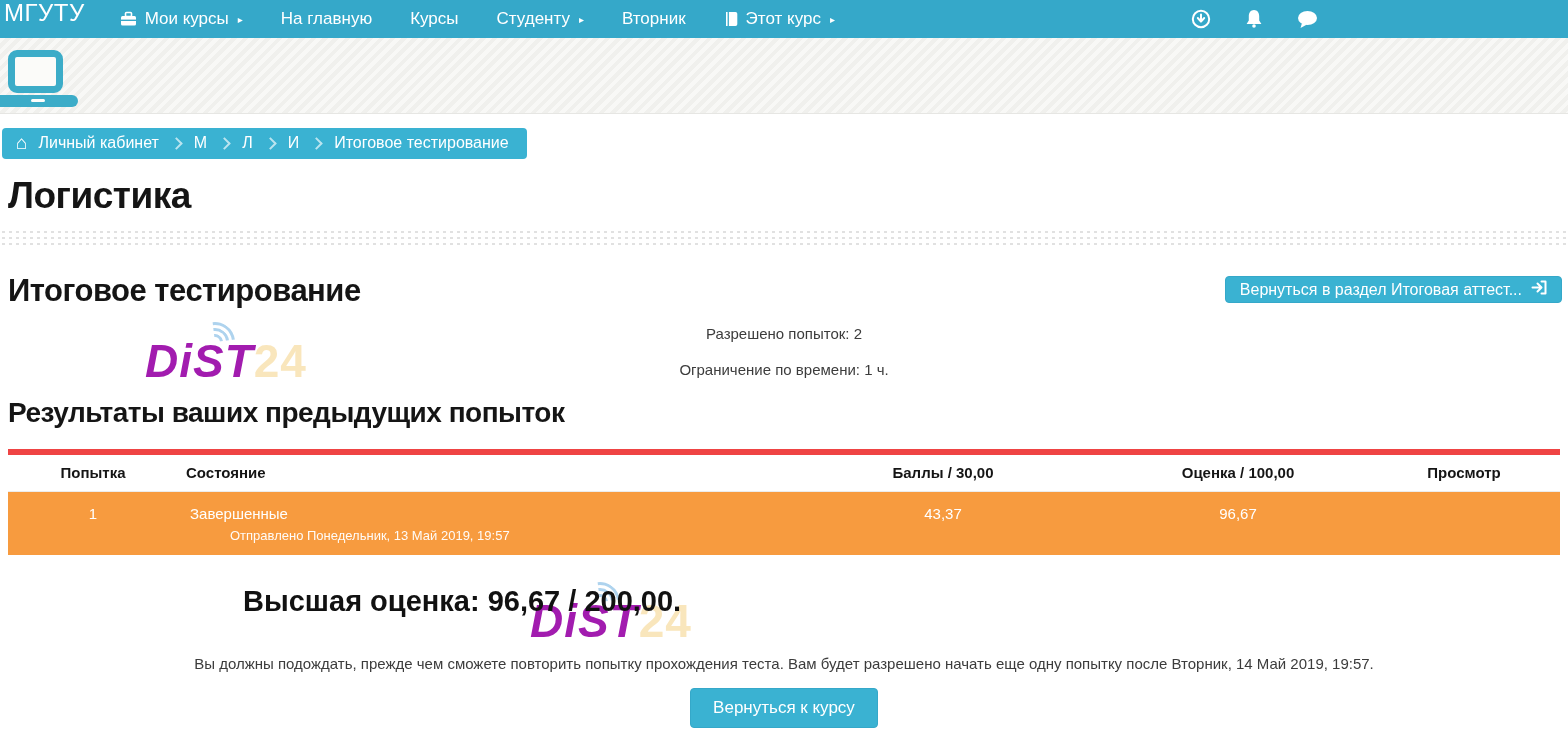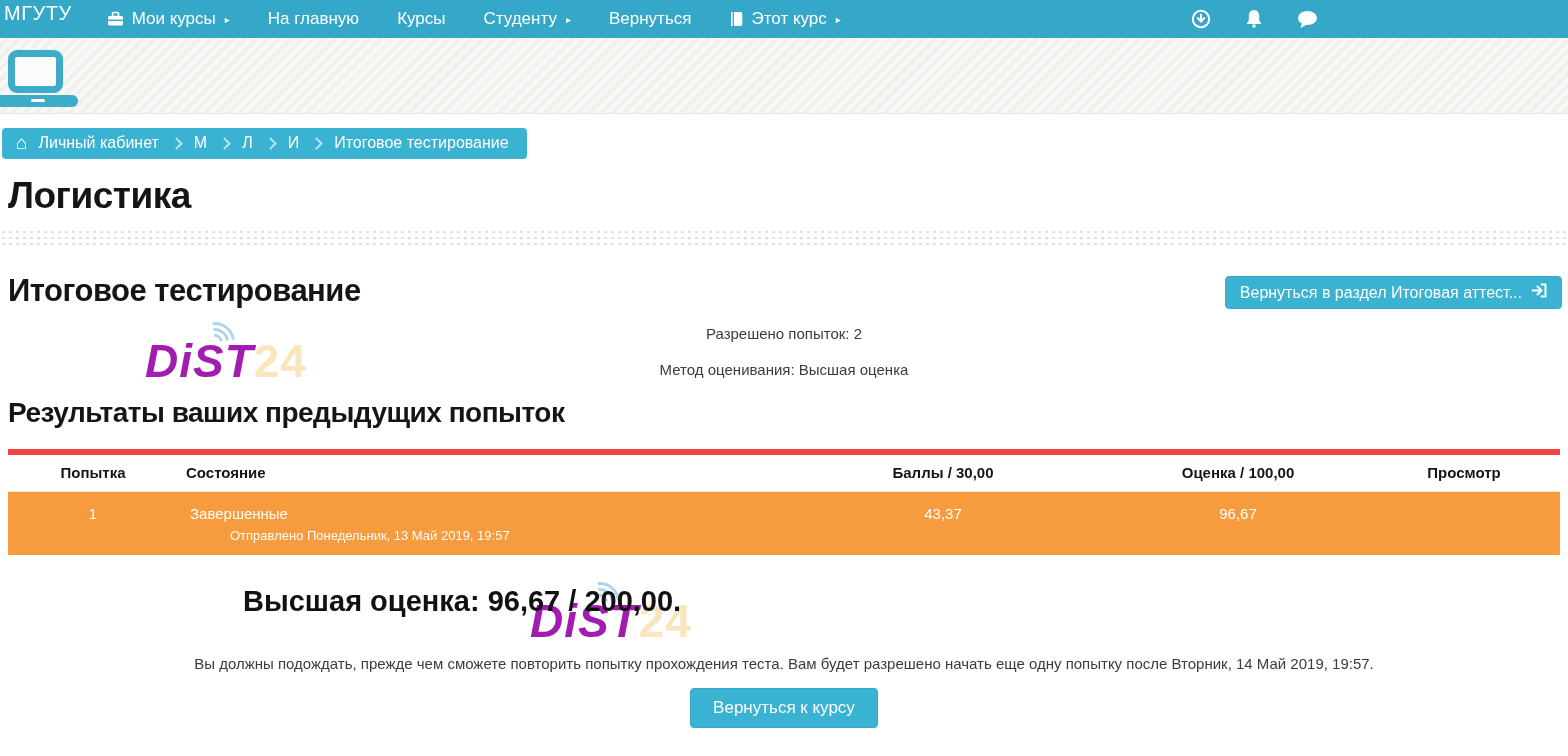--- a/index.html
+++ b/index.html
@@ -10,21 +10,21 @@
     font-family:"Liberation Sans", sans-serif;
     position:relative;
   }
 
   
   .navbar {
     height:38px; background:#35a8c9; color:#fff;
     display:flex; align-items:stretch;
   }
   .nav-logo {
-    display:flex; align-items:center; font-size:20px; padding:0 16px 12px 4px;
+    display:flex; align-items:center; font-size:24px; padding:0 16px 12px 4px;
     letter-spacing:.5px; cursor:pointer;
   }
   .nav-items { display:flex; align-items:stretch; }
   .nav-item {
     display:flex; align-items:center; gap:8px; padding:0 19px;
     font-size:17px; cursor:pointer; white-space:nowrap;
   }
   .nav-item svg { display:block; }
   .caret { font-size:10px; margin-left:1px; }
   .nav-right {
@@ -83,21 +83,21 @@
   .quiz-header {
     display:flex; justify-content:space-between; align-items:flex-start;
     margin:25px 6px 0 8px;
   }
   .quiz-title { font-size:31px; font-weight:bold; color:#151515; margin:0; letter-spacing:-0.5px; }
   .btn {
     background:#3ab2d2; color:#fff; border:1px solid #35a8c9; border-radius:4px;
     font-size:16px; font-family:"Liberation Sans",sans-serif;
     display:inline-flex; align-items:center; gap:9px; cursor:pointer;
   }
-  .back-btn { padding:5px 14px; height:33px; margin-top:3px; }
+  .back-btn { padding:5px 14px; height:27px; margin-top:3px; }
 
   
   .quiz-info { margin-top:16px; text-align:center; font-size:15px; color:#3c3c3c; position:relative; z-index:1; }
   .quiz-info p { margin:0 0 19px 0; }
 
   
   .results-heading { font-size:28px; font-weight:bold; color:#151515; margin:8px 0 20px 8px; letter-spacing:-0.5px; }
 
   table.results { width:1552px; margin-left:8px; border-collapse:collapse; }
   table.results thead th {
@@ -162,21 +162,21 @@
       <span>На главную</span>
     </div>
     <div class="nav-item">
       <span>Курсы</span>
     </div>
     <div class="nav-item">
       <span>Студенту</span>
       <span class="caret">▸</span>
     </div>
     <div class="nav-item">
-      <span>Вернуться</span>
+      <span>Вторник</span>
     </div>
     <div class="nav-item">
       <span class="nav-icon">
         <svg width="14" height="16" viewBox="0 0 14 16">
             <path d="M2 1 h9.5 a1.8 1.8 0 0 1 1.8 1.8 v10.4 a1.8 1.8 0 0 1 -1.8 1.8 H2 z" fill="#fff"></path>
             <rect x="3.6" y="1" width="1.3" height="14" fill="#35a8c9"></rect>
           </svg>
       </span>
       <span>Этот курс</span>
       <span class="caret">▸</span>
@@ -239,21 +239,21 @@
       <svg width="16" height="15" viewBox="0 0 16 15">
           <path d="M1.5 7.5 h8 M6.5 3.5 l4 4 -4 4" fill="none" stroke="#fff" stroke-width="2" stroke-linecap="round" stroke-linejoin="round"></path>
           <path d="M10.5 1.5 h4 v12 h-4" fill="none" stroke="#fff" stroke-width="2" stroke-linecap="round" stroke-linejoin="round"></path>
         </svg>
     </span>
   </button>
 </div>
 
 <div class="quiz-info">
   <p>Разрешено попыток: 2</p>
-  <p>Метод оценивания: Высшая оценка</p>
+  <p>Ограничение по времени: 1 ч.</p>
 </div>
 
 <h2 class="results-heading">Результаты ваших предыдущих попыток</h2>
 
 <table class="results">
   <colgroup>
     <col style="width:170px">
       <col style="width:600px">
       <col style="width:330px">
       <col style="width:260px">

